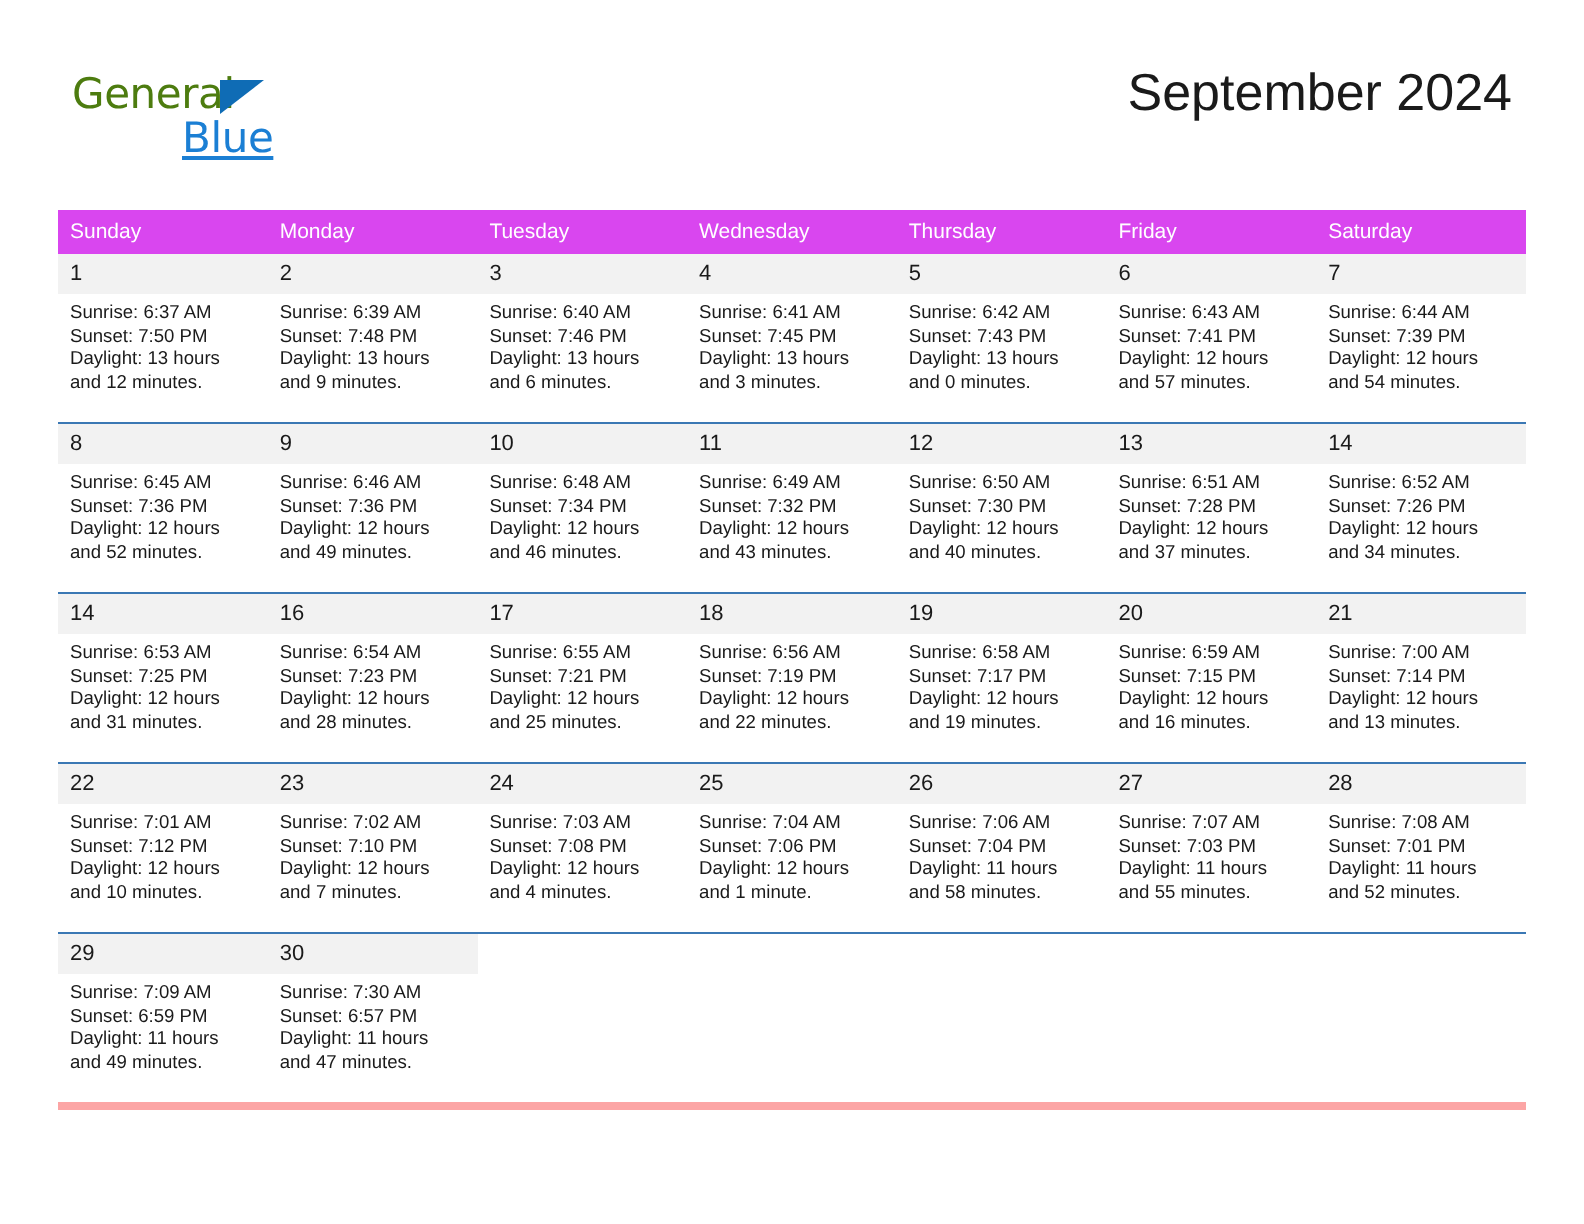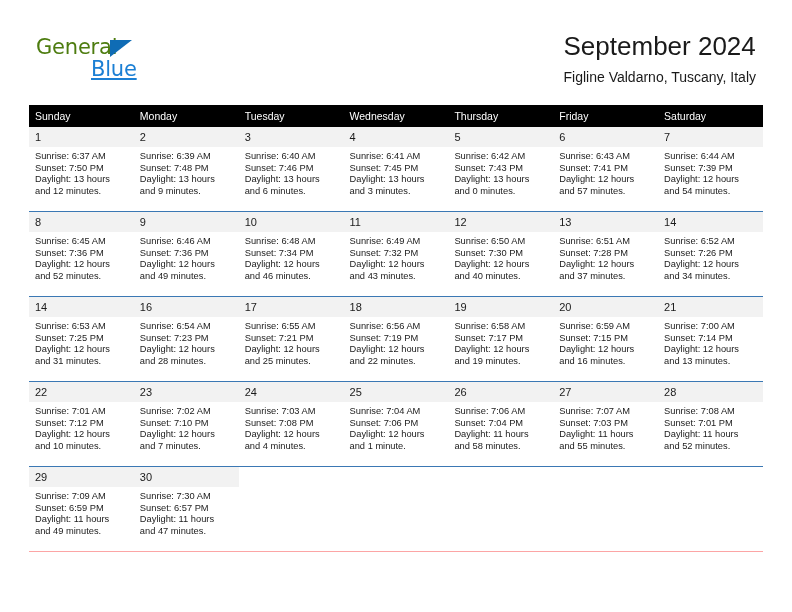--- a/index.html
+++ b/index.html
@@ -96,42 +96,42 @@
   
   .calendar {
     position: absolute;
     left: 29px;
     top: 105px;
     width: 734px;
     border-collapse: collapse;
     table-layout: fixed;
   }
   .calendar th {
-    background: #000000;
+    background: #d946ef;
     color: #ffffff;
     font-size: 10.5px;
     font-weight: 400;
     text-align: left;
     padding: 5px 0 5px 6px;
     height: 11px;
     border: none;
     line-height: 12px;
   }
   .calendar td {
     vertical-align: top;
     padding: 0;
     width: 104.85px;
     border-top: 1px solid #3b78b4;
     background: #ffffff;
   }
   .calendar tbody tr:first-child td {
     border-top: none;
   }
   .calendar tbody tr:last-child td {
-    border-bottom: 1px solid #fca5a5;
+    border-bottom: 4px solid #fca5a5;
   }
 
   .cell {
     height: 84px;
     position: relative;
   }
   .cell.filled .daynum {
     background: #f2f2f2;
   }
   .daynum {
@@ -160,21 +160,20 @@
   <div class="header">
 
     <div class="brand">
       <span class="brand-general">General</span>
       <span class="brand-triangle"></span>
       <span class="brand-blue">Blue</span>
     </div>
 
     <div class="title-block">
       <div class="cal-title">September 2024</div>
-      <div class="cal-subtitle">Figline Valdarno, Tuscany, Italy</div>
     </div>
 
   </div>
 
   <table class="calendar">
     <thead>
       <tr>
         <th>Sunday</th>
         <th>Monday</th>
         <th>Tuesday</th>

